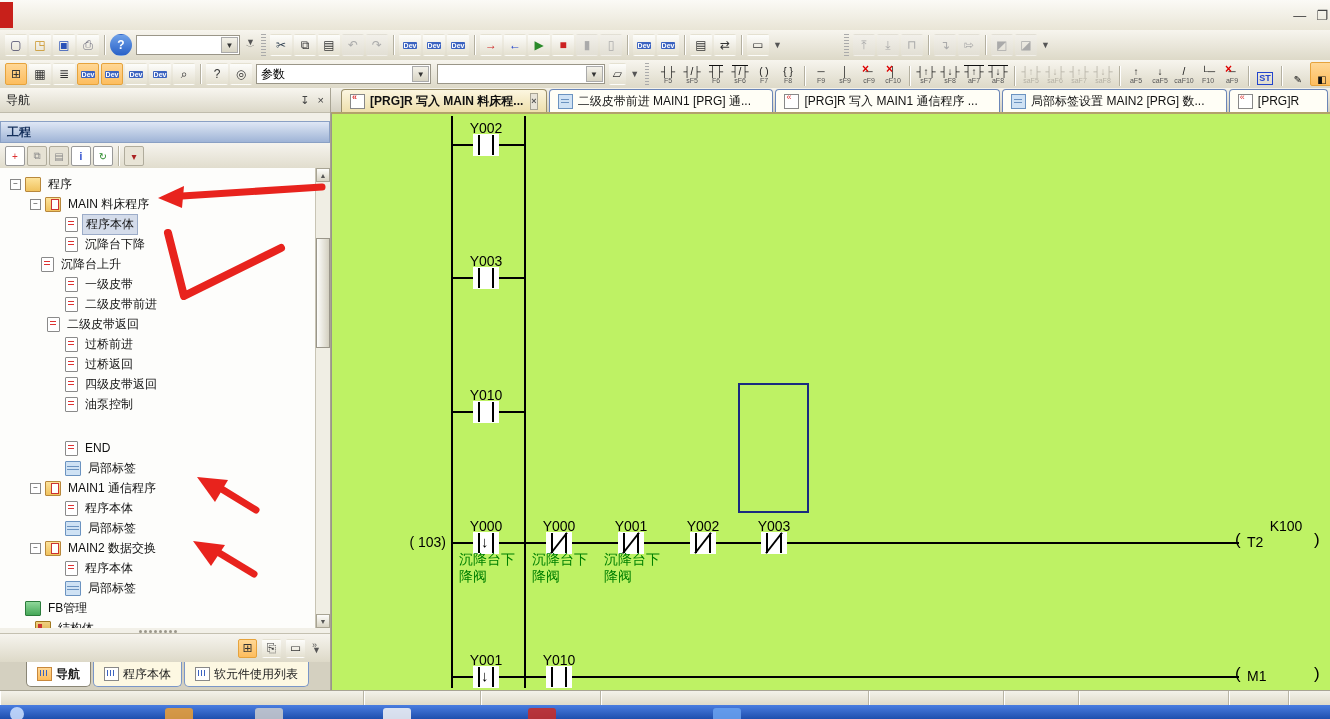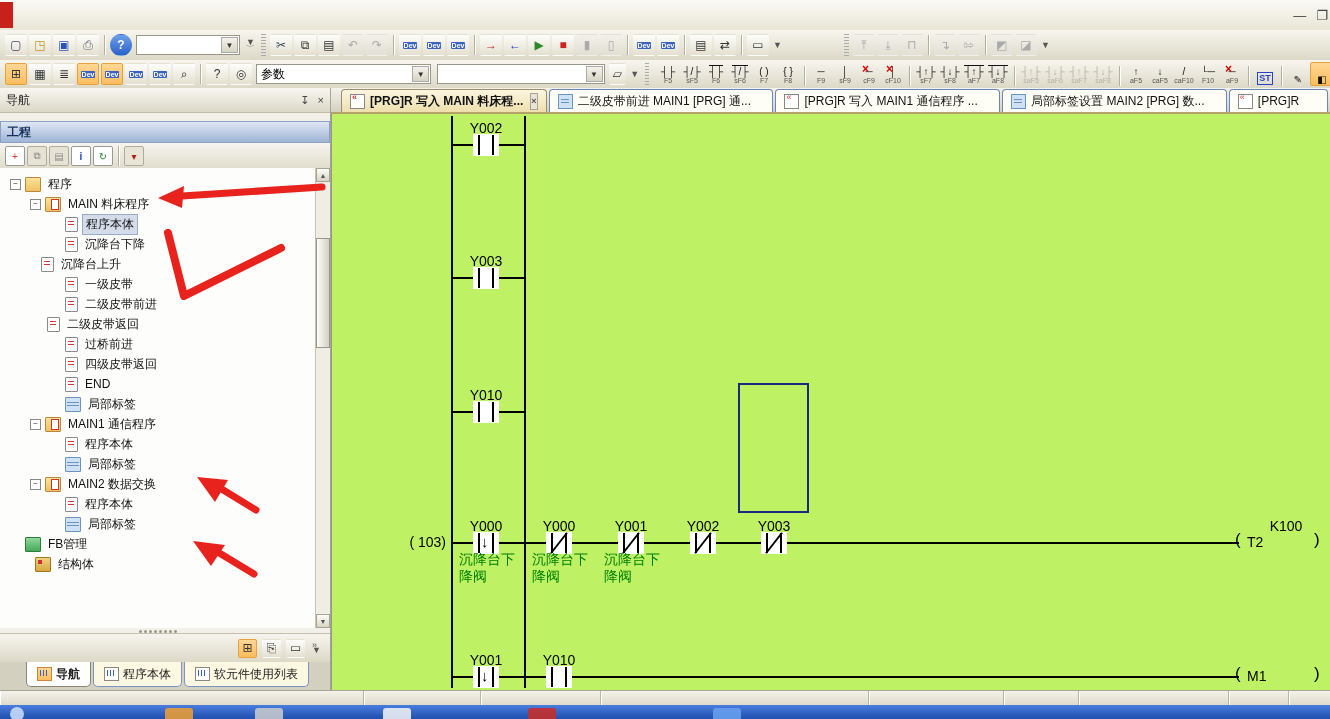--- a/index.html
+++ b/index.html
@@ -438,23 +438,33 @@
     <span class="tlabel">二级皮带返回</span>
   </div>
       <div class="tree-item" style="padding-left: 50px;">
     <span class="expander" style="visibility: hidden;">−</span>
     <span class="ticon icon-ladder"></span>
     <span class="tlabel">过桥前进</span>
   </div>
       <div class="tree-item" style="padding-left: 50px;">
     <span class="expander" style="visibility: hidden;">−</span>
     <span class="ticon icon-ladder"></span>
+    <span class="tlabel">过桥返回</span>
+  </div>
+      <div class="tree-item" style="padding-left: 50px;">
+    <span class="expander" style="visibility: hidden;">−</span>
+    <span class="ticon icon-ladder"></span>
     <span class="tlabel">四级皮带返回</span>
   </div>
       <div class="tree-item" style="padding-left: 50px;">
+    <span class="expander" style="visibility: hidden;">−</span>
+    <span class="ticon icon-ladder"></span>
+    <span class="tlabel">油泵控制</span>
+  </div>
+      <div class="tree-item" style="padding-left: 50px; margin-top: 24px;">
     <span class="expander" style="visibility: hidden;">−</span>
     <span class="ticon icon-ladder"></span>
     <span class="tlabel">END</span>
   </div>
       <div class="tree-item" style="padding-left: 50px;">
     <span class="expander" style="visibility: hidden;">−</span>
     <span class="ticon icon-label"></span>
     <span class="tlabel">局部标签</span>
   </div>
       <div class="tree-item" style="padding-left: 30px;">

